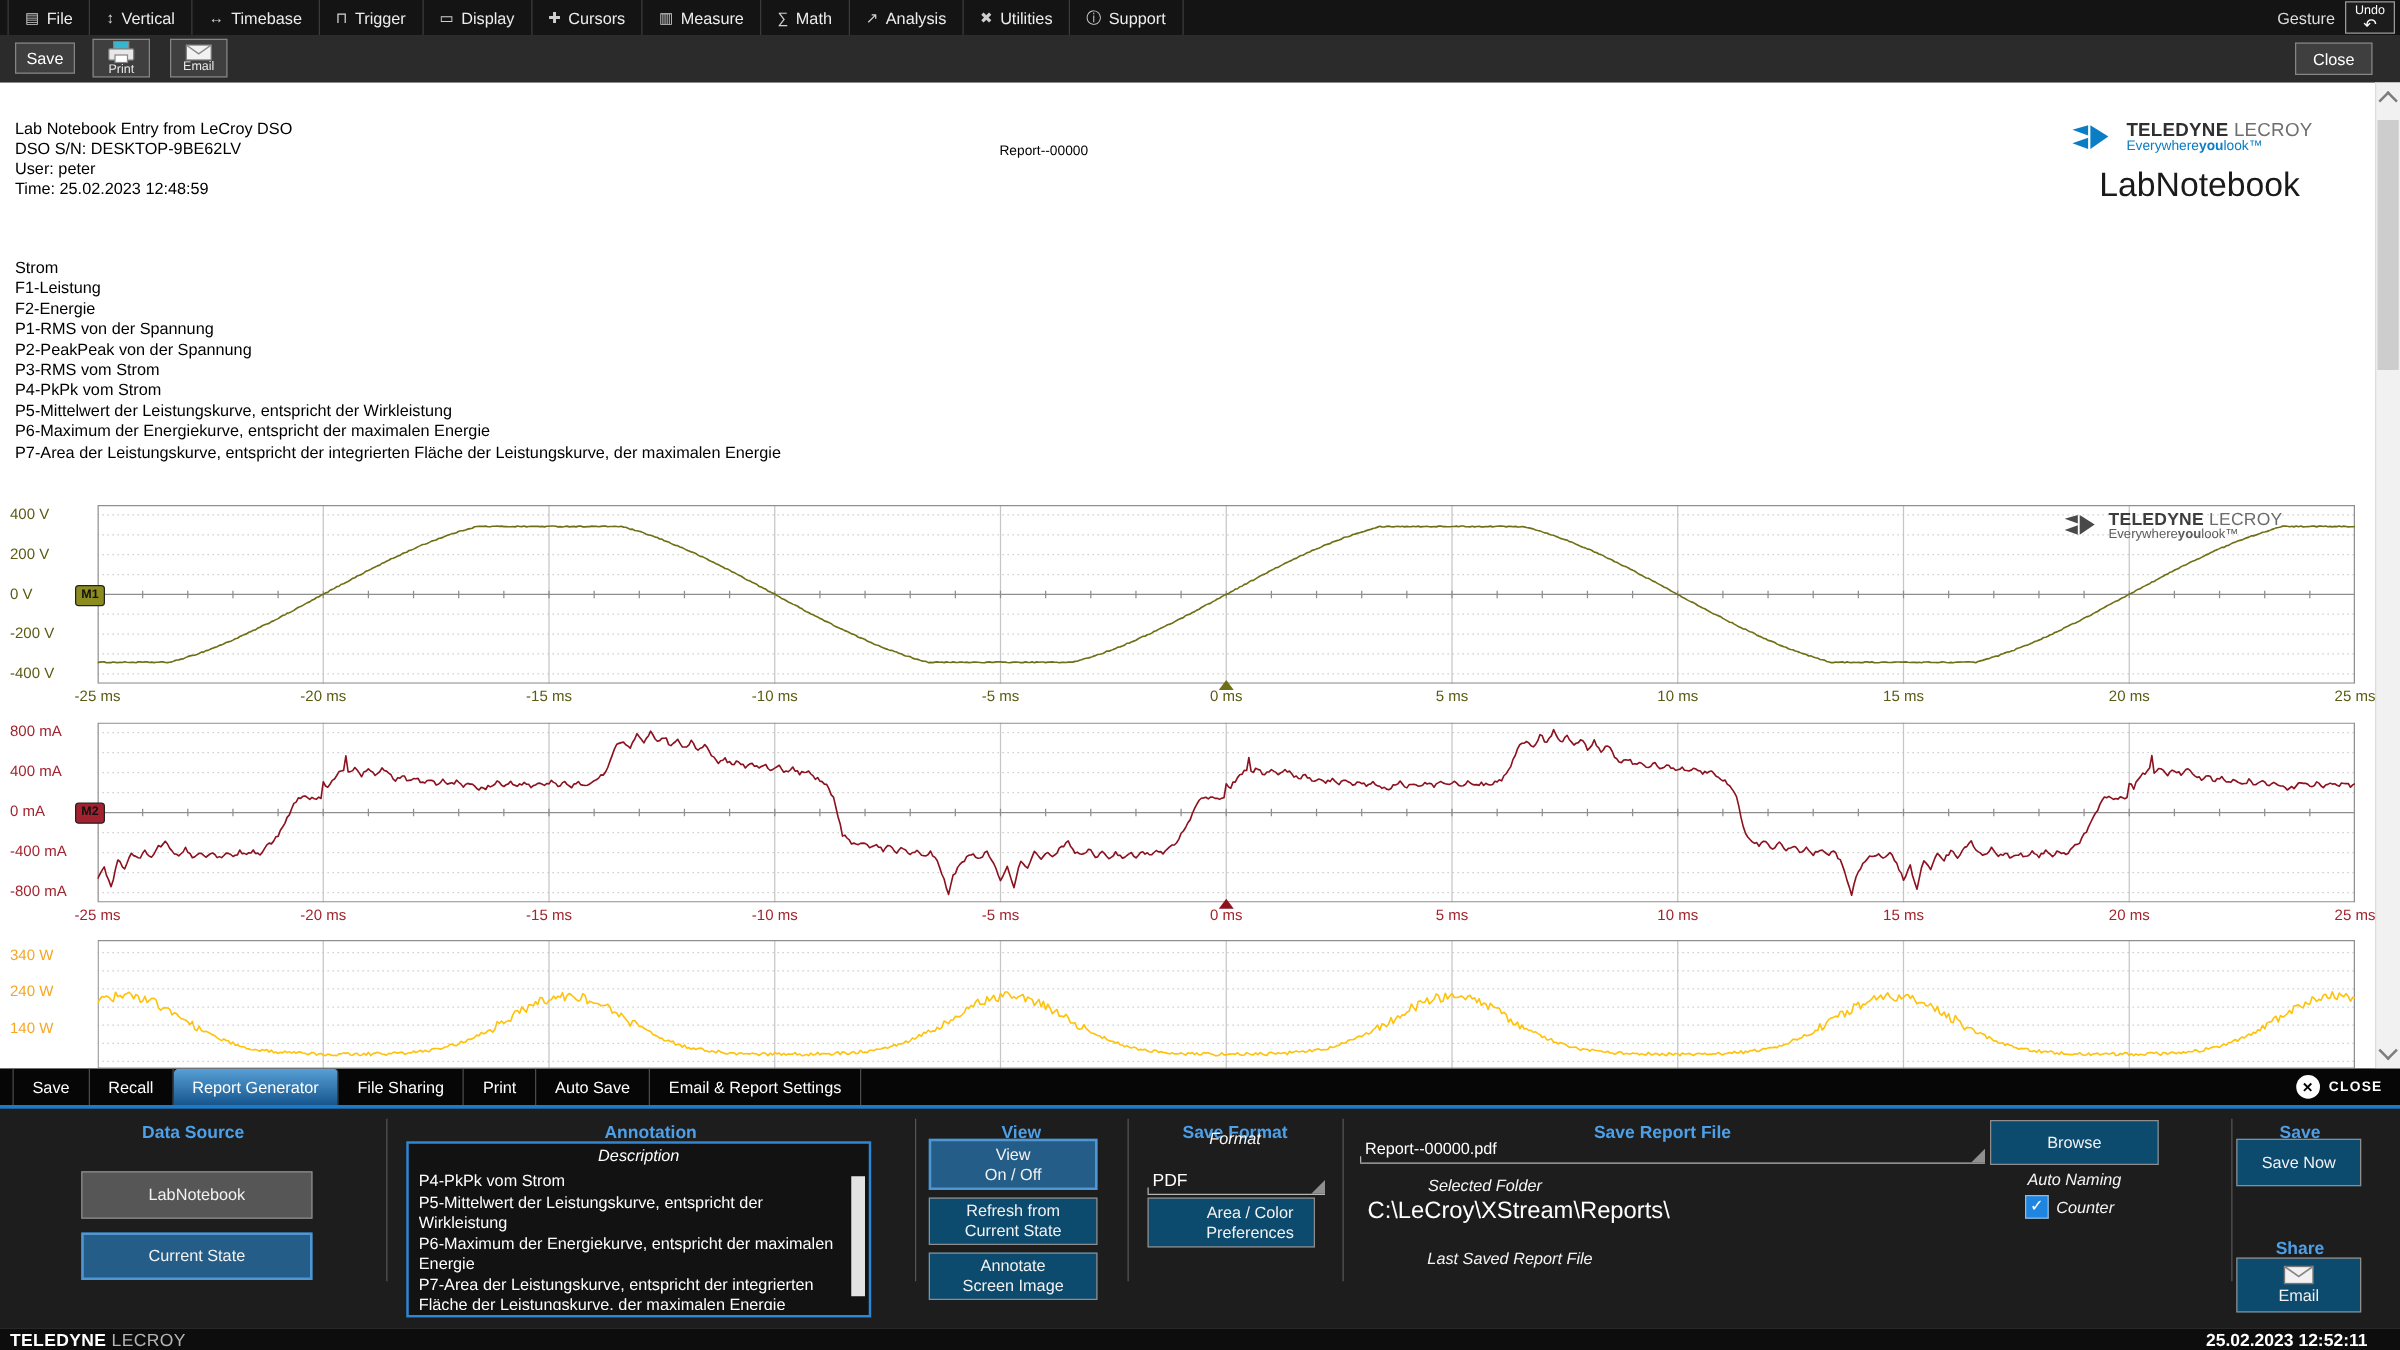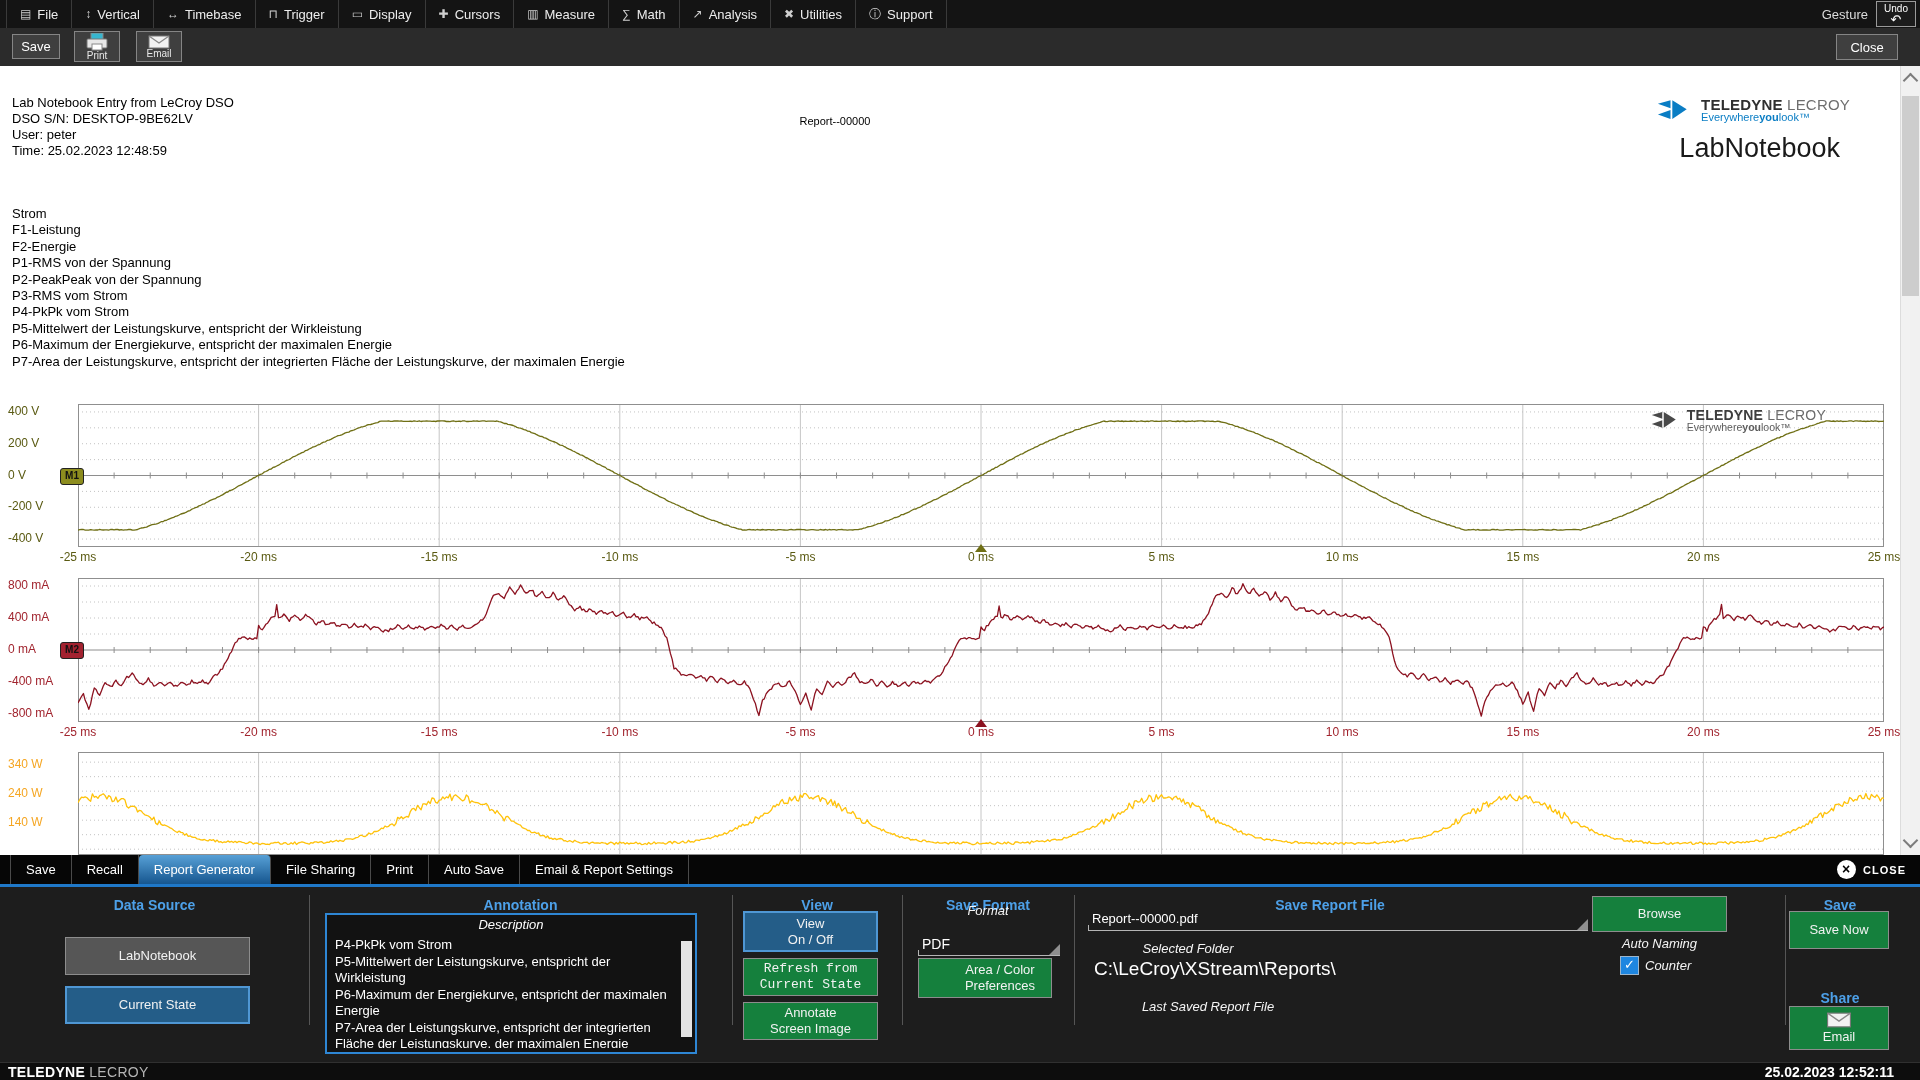--- a/index.html
+++ b/index.html
@@ -70,21 +70,21 @@
   #dialog{position:absolute;left:0;top:855px;width:1920px;height:207px;background:#1d1d1d;}
   #tabbar{position:absolute;left:0;top:0;width:1920px;height:29px;background:#060606;border-bottom:3px solid #1f78c8;display:flex;align-items:stretch;}
   .tab{display:flex;align-items:center;padding:0 15px;color:#fff;font-size:13px;border-right:1px solid #4a4a4a;cursor:default;}
   .tab:first-child{border-left:1px solid #4a4a4a;margin-left:10px;}
   .tab.active{background:linear-gradient(#57a0d6,#16568f);border-radius:4px 4px 0 0;}
   #close-tab{margin-left:auto;display:flex;align-items:center;gap:7px;padding-right:14px;color:#fff;font-size:11px;font-weight:bold;letter-spacing:1px;}
   #close-tab .circle{width:19px;height:19px;border-radius:50%;background:#fff;color:#000;font-size:14px;font-weight:bold;
     display:flex;align-items:center;justify-content:center;line-height:19px;}
   .sec-title{position:absolute;color:#4da0e8;font-weight:bold;font-size:14px;text-align:center;}
   .vdiv{position:absolute;top:40px;height:130px;width:1px;background:#555;}
-  .dlg-btn{position:absolute;background:#15803d;border:1px solid #8d8d8d;color:#f2f2f2;font-size:13px;
+  .dlg-btn{position:absolute;background:#0c4a6e;border:1px solid #8d8d8d;color:#f2f2f2;font-size:13px;
     display:flex;align-items:center;justify-content:center;text-align:center;white-space:pre-line;line-height:16px;}
   .dlg-btn.active{background:#245d88;border:2px solid #4f97d4;}
   .italic-label{position:absolute;color:#f5f5f5;font-style:italic;font-size:13px;text-align:center;}
   .field{position:absolute;border-bottom:1px solid #b5b5b5;color:#fff;font-size:13px;padding:2px 4px;}
   .field::before{content:"";position:absolute;left:0;bottom:0;width:1px;height:5px;background:#b5b5b5;}
   .field::after{content:"";position:absolute;right:0;bottom:0;width:0;height:0;
     border-left:11px solid transparent;border-bottom:11px solid #8f8f8f;}
   #annotation-box{position:absolute;left:325px;top:58px;width:368px;height:137px;background:#121212;border:2px solid #2e86d4;}
   #annotation-desc{display:block;text-align:center;font-style:italic;color:#fff;font-size:13px;padding-top:2px;}
   #annotation-text{position:absolute;left:8px;top:22px;right:20px;bottom:4px;color:#fff;font-size:13px;line-height:16.5px;overflow:hidden;}
@@ -514,21 +514,21 @@
           <div>P4-PkPk vom Strom</div>
           <div>P5-Mittelwert der Leistungskurve, entspricht der Wirkleistung</div>
           <div>P6-Maximum der Energiekurve, entspricht der maximalen Energie</div>
           <div>P7-Area der Leistungskurve, entspricht der integrierten Fläche der Leistungskurve, der maximalen Energie</div>
         </div>
       <div id="annotation-scroll"></div>
     </div>
 
     <button class="dlg-btn active" style="left:743px;top:56px;width:135px;height:41px;">View
 On / Off</button>
-    <button class="dlg-btn" style="left:743px;top:103px;width:135px;height:38px;font-family:Liberation Mono, monospace;">Refresh from
+    <button class="dlg-btn" style="left:743px;top:103px;width:135px;height:38px;">Refresh from
 Current State</button>
     <button class="dlg-btn" style="left:743px;top:147px;width:135px;height:38px;">Annotate
 Screen Image</button>
 
     <span class="italic-label" style="left:902px;top:48px;width:172px;">Format</span>
     <div class="field" style="left:918px;top:79px;width:134px;height:17px;font-size:14px;">PDF</div>
     <button class="dlg-btn" style="left:918px;top:103px;width:134px;height:40px;padding-left:36px;">Area / Color
 Preferences</button>
 
     <div class="field" style="left:1088px;top:54px;width:492px;height:17px;">Report--00000.pdf</div>

